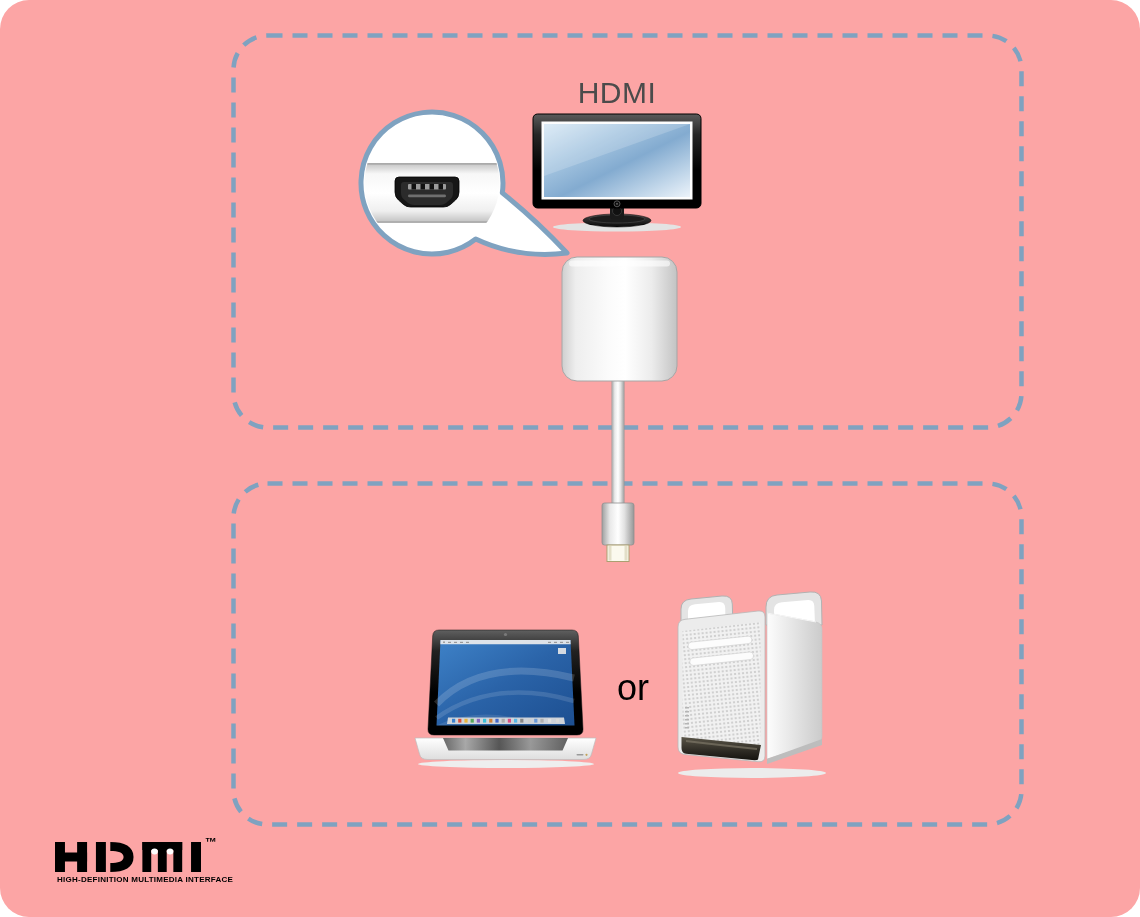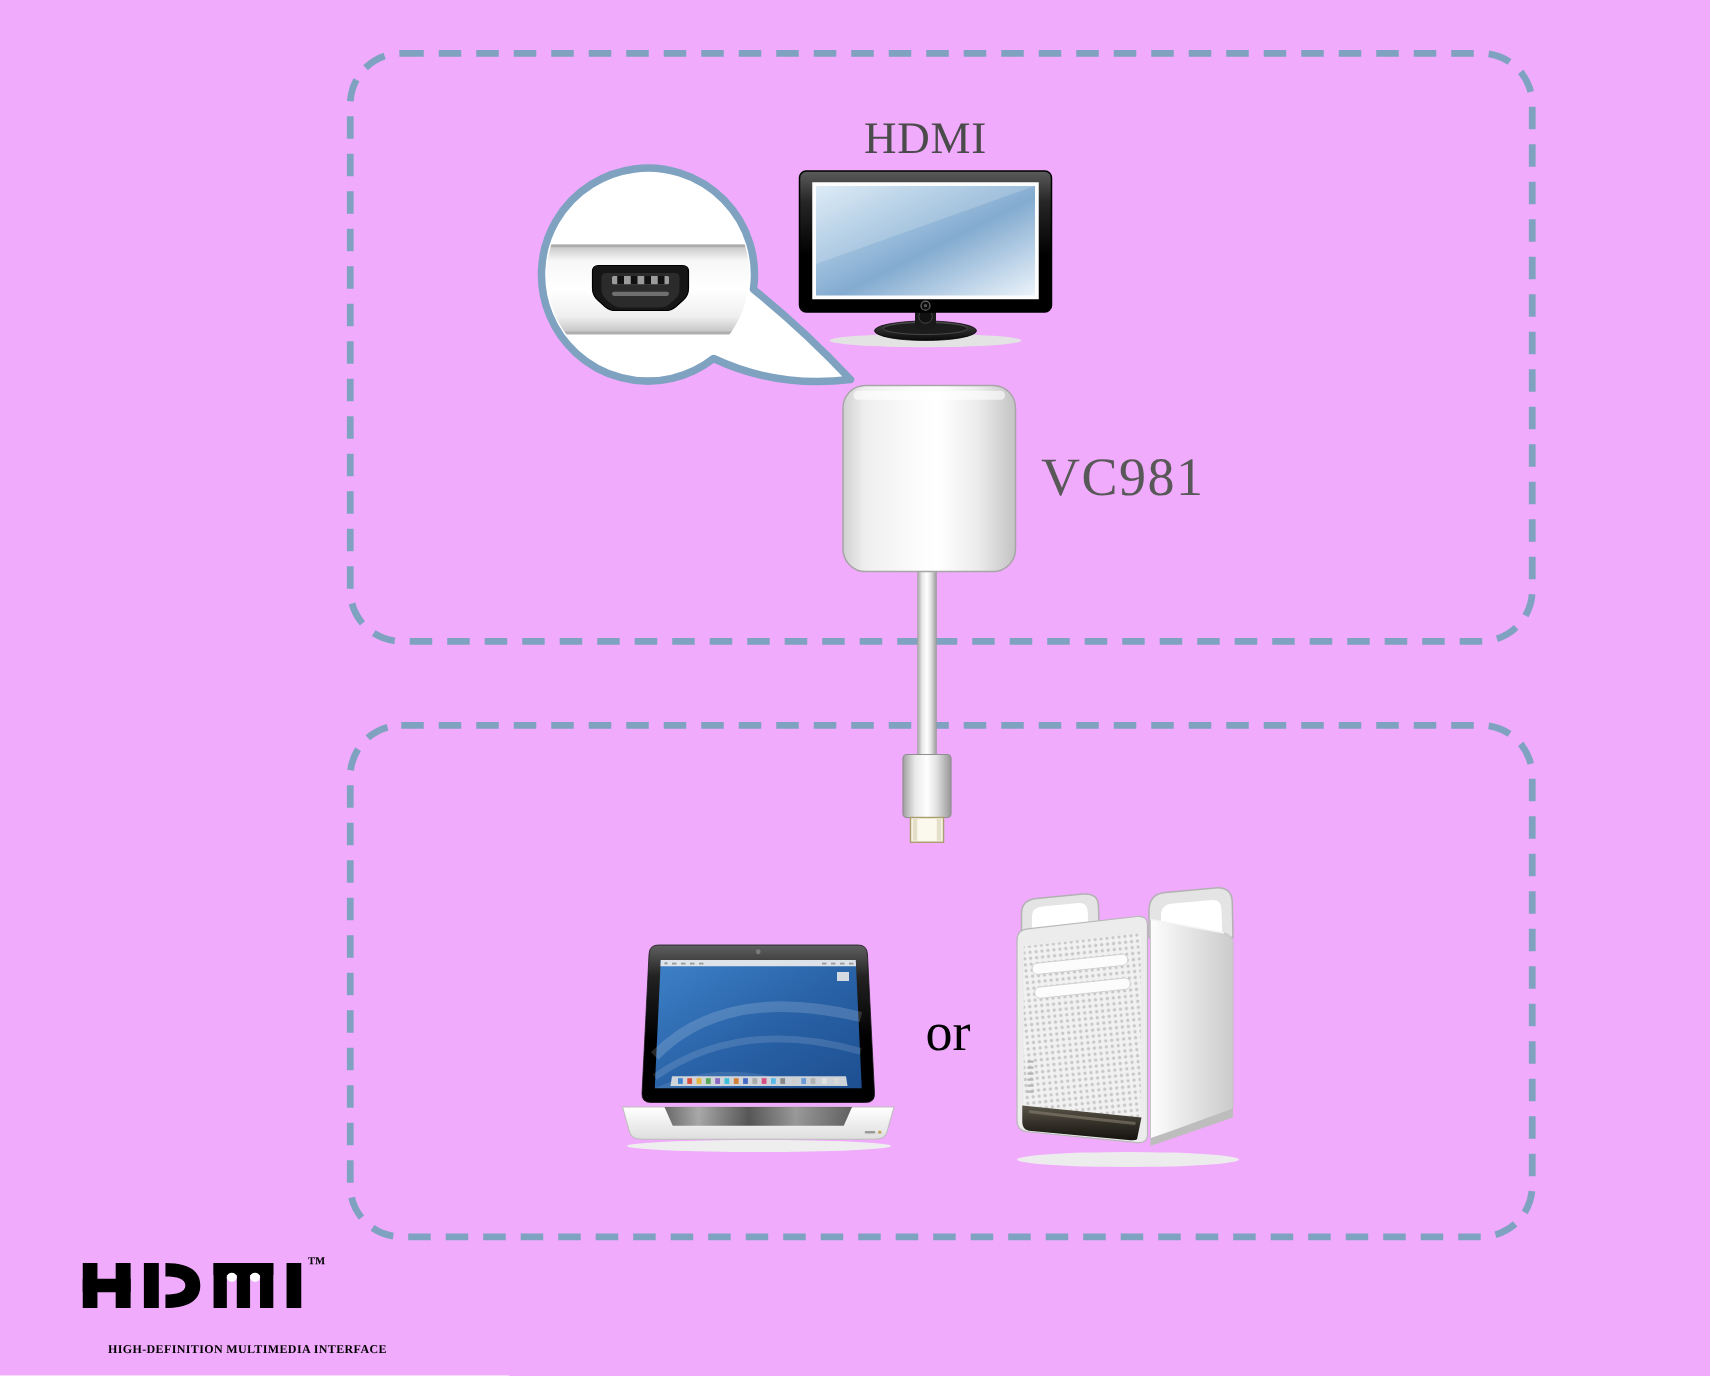--- a/index.html
+++ b/index.html
@@ -1,36 +1,36 @@
 <!DOCTYPE html>
 <html><head>
 <meta charset="utf-8">
 <style>
   html,body{margin:0;padding:0;background:#ffffff;}
   .canvas{
-    position:relative;width:1140px;height:917px;background:#f0abfc;
-    font-family:Liberation Serif, serif;overflow:hidden;
+    position:relative;width:1140px;height:917px;background:#fca5a5;
+    font-family:Liberation Sans, sans-serif;overflow:hidden;border-radius:29px;
   }
   .abs{position:absolute;}
   .hdmi-label{
     left:531px;top:76px;width:172px;text-align:center;
     font-size:30px;color:#4b4b4b;letter-spacing:0.5px;
   }
   .model-label{
     left:694px;top:297px;font-size:36px;color:#585858;letter-spacing:1px;
   }
   .or-label{
     left:617px;top:667px;font-size:36px;color:#000000;text-align:center;
   }
   .logo-box{left:55px;top:838px;width:200px;height:55px;}
   .logo-wordmark{position:absolute;left:0;top:4px;}
   .logo-tm{position:absolute;left:150px;top:-3px;font-size:12px;font-weight:bold;color:#000;}
   .logo-tagline{
-    position:absolute;left:17px;top:37px;font-size:8px;font-weight:bold;color:#000;
-    letter-spacing:0.25px;white-space:nowrap;margin-top:20px;
+    position:absolute;left:2px;top:37px;font-size:8px;font-weight:bold;color:#000;
+    letter-spacing:0.25px;white-space:nowrap;
   }
   .sr{position:absolute;width:1px;height:1px;overflow:hidden;clip:rect(0 0 0 0);}
 </style>
 </head>
 <body>
 
 <div class="canvas">
 
   <svg class="abs" style="left:229px;top:31px" width="797" height="401" viewBox="0 0 797 401">
     <rect x="4.5" y="4.5" width="788" height="392" rx="34" fill="none" stroke="#7fa2c0" stroke-width="4.5" stroke-dasharray="15 10"></rect>
@@ -127,21 +127,20 @@
     <rect x="7" y="7" width="115" height="124" rx="15" fill="url(#adG)" stroke="#a6a6a6" stroke-width="1"></rect>
     <rect x="14" y="10.5" width="101" height="6" rx="3" fill="#ffffff" opacity="0.6"></rect>
     <g>
       <rect x="47" y="253" width="32" height="42" rx="2.5" fill="url(#cabG)" stroke="#8f8f8f" stroke-width="0.8"></rect>
       <rect x="52" y="295" width="22" height="16.5" fill="#fbf9ee" stroke="#ab9f70" stroke-width="1"></rect>
       <rect x="53.5" y="296" width="3" height="14.5" fill="#e3dfc8"></rect>
       <rect x="69.5" y="296" width="3" height="14.5" fill="#e3dfc8"></rect>
     </g>
   </svg>
 
-  <div class="abs model-label">VC981</div>
 
   <svg class="abs" style="left:408px;top:626px" width="195" height="145" viewBox="0 0 195 145">
     <defs>
       <linearGradient id="lidG" x1="0" y1="0" x2="0" y2="1">
         <stop offset="0" stop-color="#606060"></stop>
           <stop offset="0.2" stop-color="#222222"></stop>
         <stop offset="0.6" stop-color="#000000"></stop>
       </linearGradient>
       <linearGradient id="wallG" x1="0" y1="0" x2="1" y2="1">
         <stop offset="0" stop-color="#3e82c8"></stop>

